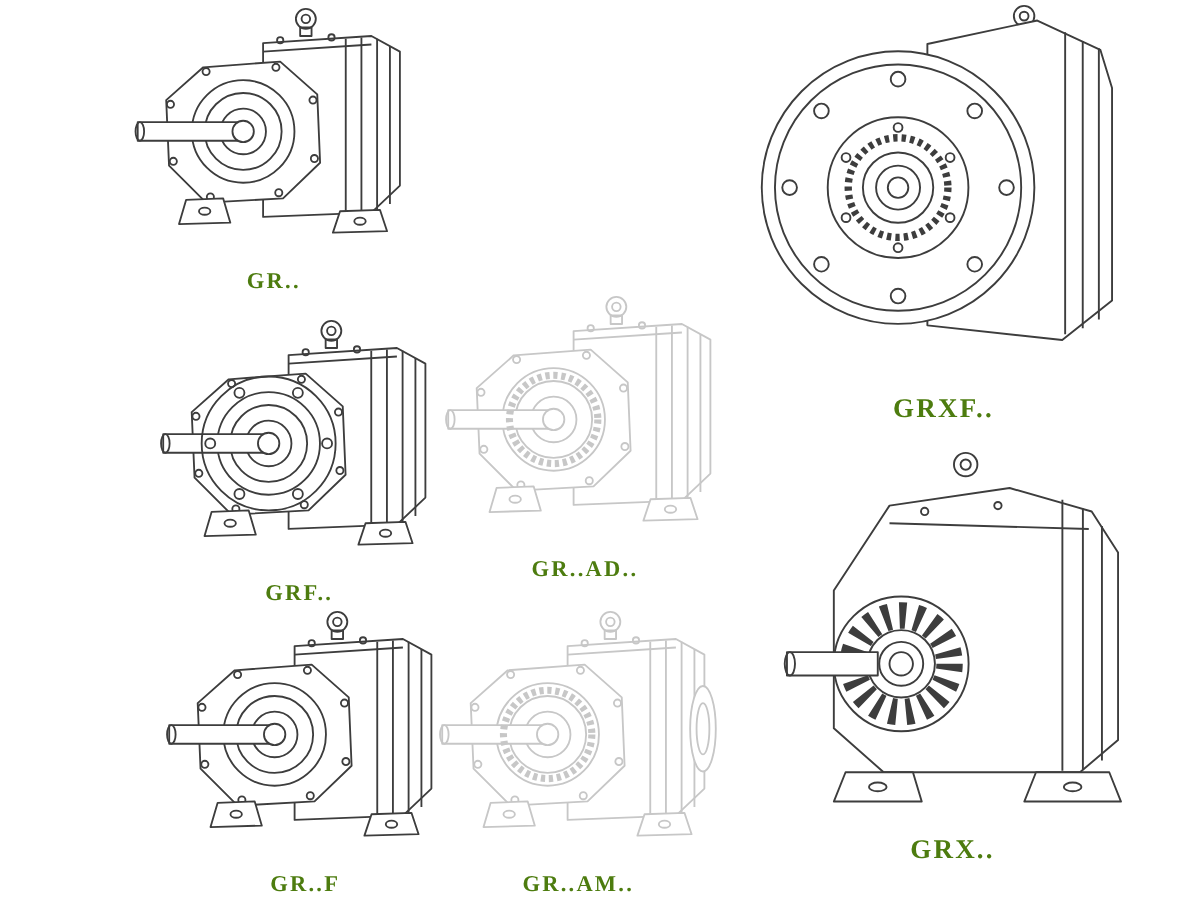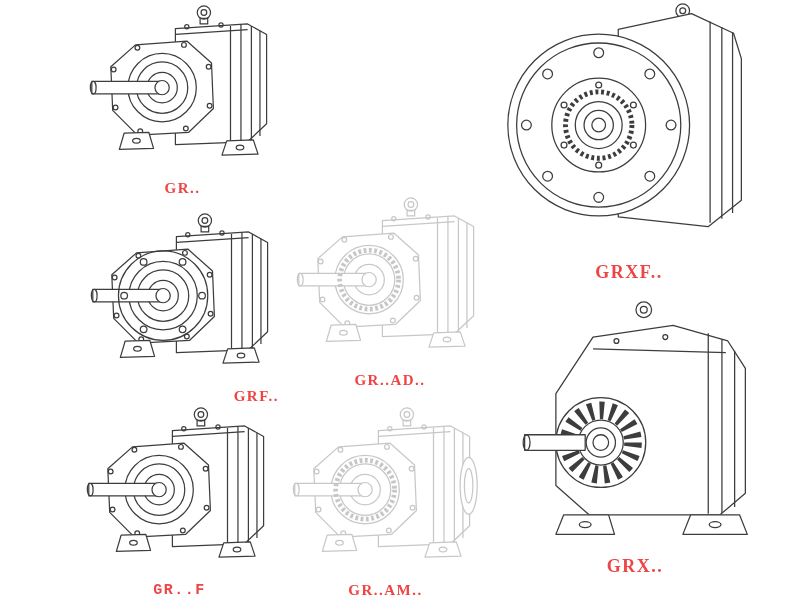--- a/index.html
+++ b/index.html
@@ -1,28 +1,28 @@
 <!DOCTYPE html>
 <html><head>
 <meta charset="utf-8">
 <style>
   html,body{margin:0;padding:0;background:#ffffff;}
   .canvas{position:relative;width:800px;height:600px;background:#ffffff;overflow:hidden;
           font-family:"Liberation Serif", "DejaVu Serif", serif;}
   .figure{position:absolute;display:flex;flex-direction:column;align-items:center;}
-  .fig-label{font-weight:700;color:#ef4444;font-size:15px;letter-spacing:1.5px;margin-top:2px;white-space:nowrap;}
+  .fig-label{font-weight:700;color:#4d7c0f;font-size:15px;letter-spacing:1.5px;margin-top:2px;white-space:nowrap;}
   .lbl-lg{font-size:18px;margin-top:6px;}
   .ink{color:#3d3d3d;}
   .faded{color:#c7c7c7;}
   #fig-gr  {left:85px;  top:2px;   width:195px;}
   #fig-grz {left:298px; top:2px;   width:190px;}
   #fig-grxf{left:496px; top:0px;   width:266px;text-align:center;}
-  #fig-grf {left:84px;  top:210px; width:195px;align-items:flex-end;}
+  #fig-grf {left:102px;  top:210px; width:195px;}
   #fig-grad{left:290px; top:194px; width:200px;}
-  #fig-grff{left:82px;  top:404px; width:195px;font-family:Liberation Mono, monospace;}
+  #fig-grff{left:106px;  top:404px; width:195px;}
   #fig-gram{left:288px; top:404px; width:195px;}
   #fig-grx {left:494px; top:298px; width:282px;}
 </style>
 </head>
 <body>
 
 <svg width="0" height="0" style="position:absolute" aria-hidden="true">
   <defs>
 
     <symbol id="gbx-side" viewBox="0 0 200 185">

